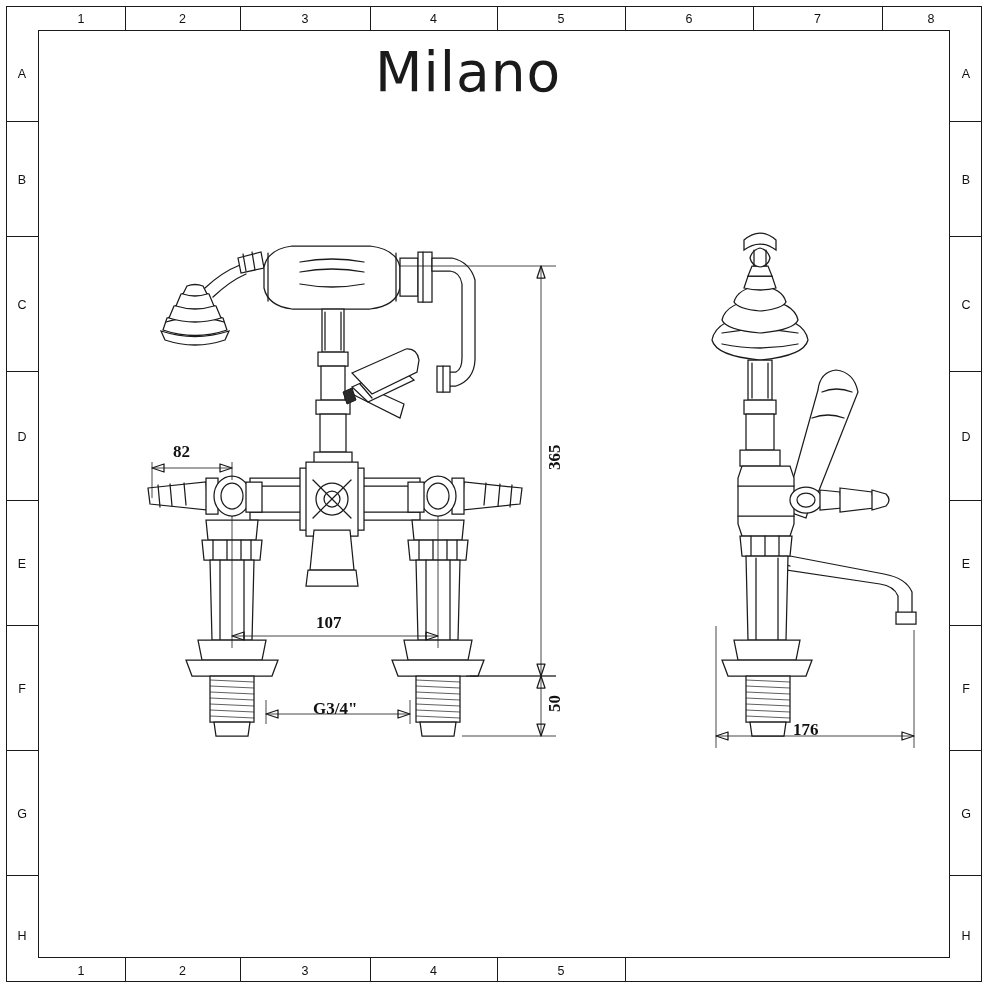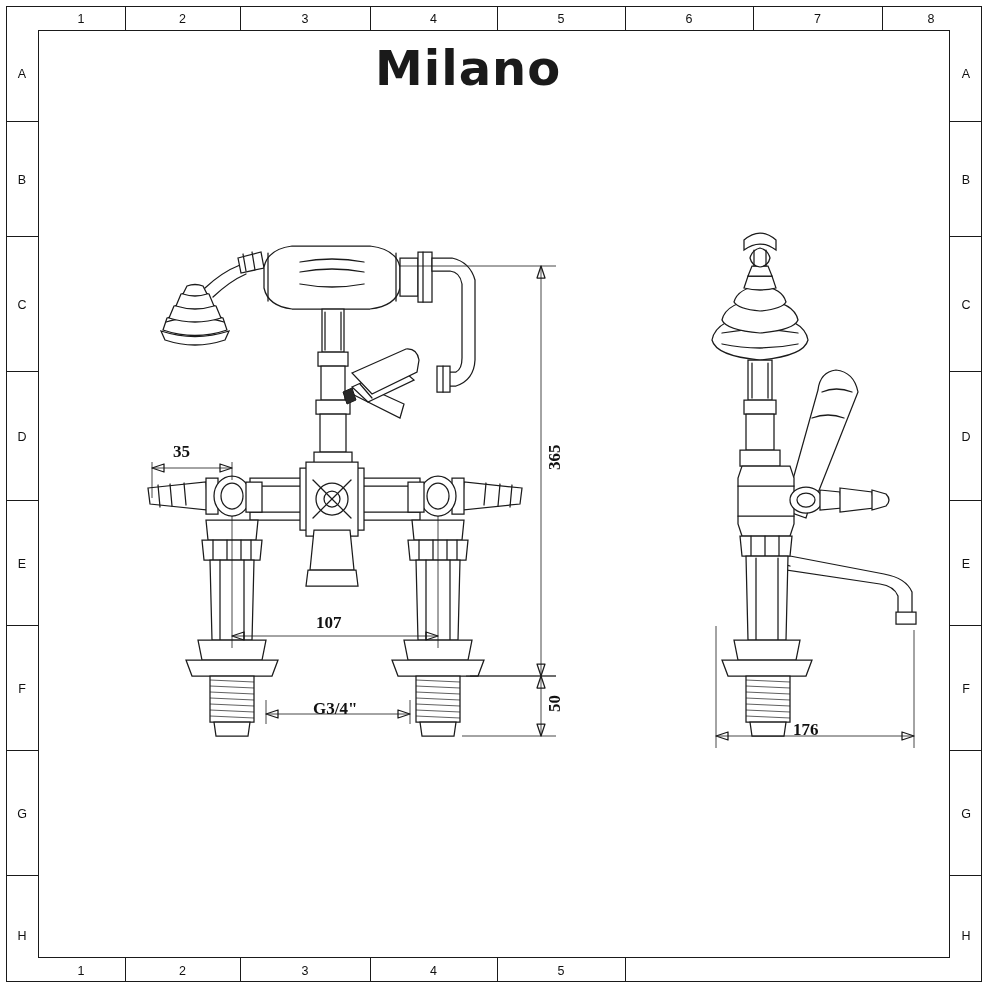--- a/index.html
+++ b/index.html
@@ -62,24 +62,24 @@
   }
   .dimtext.vert {
     transform: rotate(-90deg);
     transform-origin: left top;
   }
 
   
   .logo {
     position: absolute;
     font-family: "DejaVu Sans", sans-serif;
-    font-size: 48px;
+    font-size: 55px;
     letter-spacing: 1px;
     color: #1a1a1a;
-    font-weight: 700;
+    font-weight: 400;
     white-space: nowrap;
   }
 
   svg { display: block; }
   .drawing {
     position: absolute;
     left: 0; top: 0;
     width: 1000px; height: 1000px;
     pointer-events: none;
   }
@@ -411,19 +411,19 @@
 
       <path class="ln-thin" d="M716,626 L716,748"></path>
       <path class="ln-thin" d="M914,630 L914,748"></path>
       <path class="ln-thin" d="M716,736 L914,736"></path>
       <path class="ln" d="M716,736 L728,732 L728,740 Z" fill="#1b1b1b"></path>
       <path class="ln" d="M914,736 L902,732 L902,740 Z" fill="#1b1b1b"></path>
     </g>
   </svg>
 
   <div class="dimtext vert" style="left:545px; top:470px;">365</div>
-  <div class="dimtext" style="left:173px; top:442px;">35</div>
+  <div class="dimtext" style="left:173px; top:442px;">82</div>
   <div class="dimtext" style="left:316px; top:613px;">107</div>
   <div class="dimtext" style="left:313px; top:699px;">G3/4"</div>
   <div class="dimtext vert" style="left:545px; top:712px;">50</div>
   <div class="dimtext" style="left:793px; top:720px;text-align:center;">176</div>
 
 </div>
 
 </body></html>

